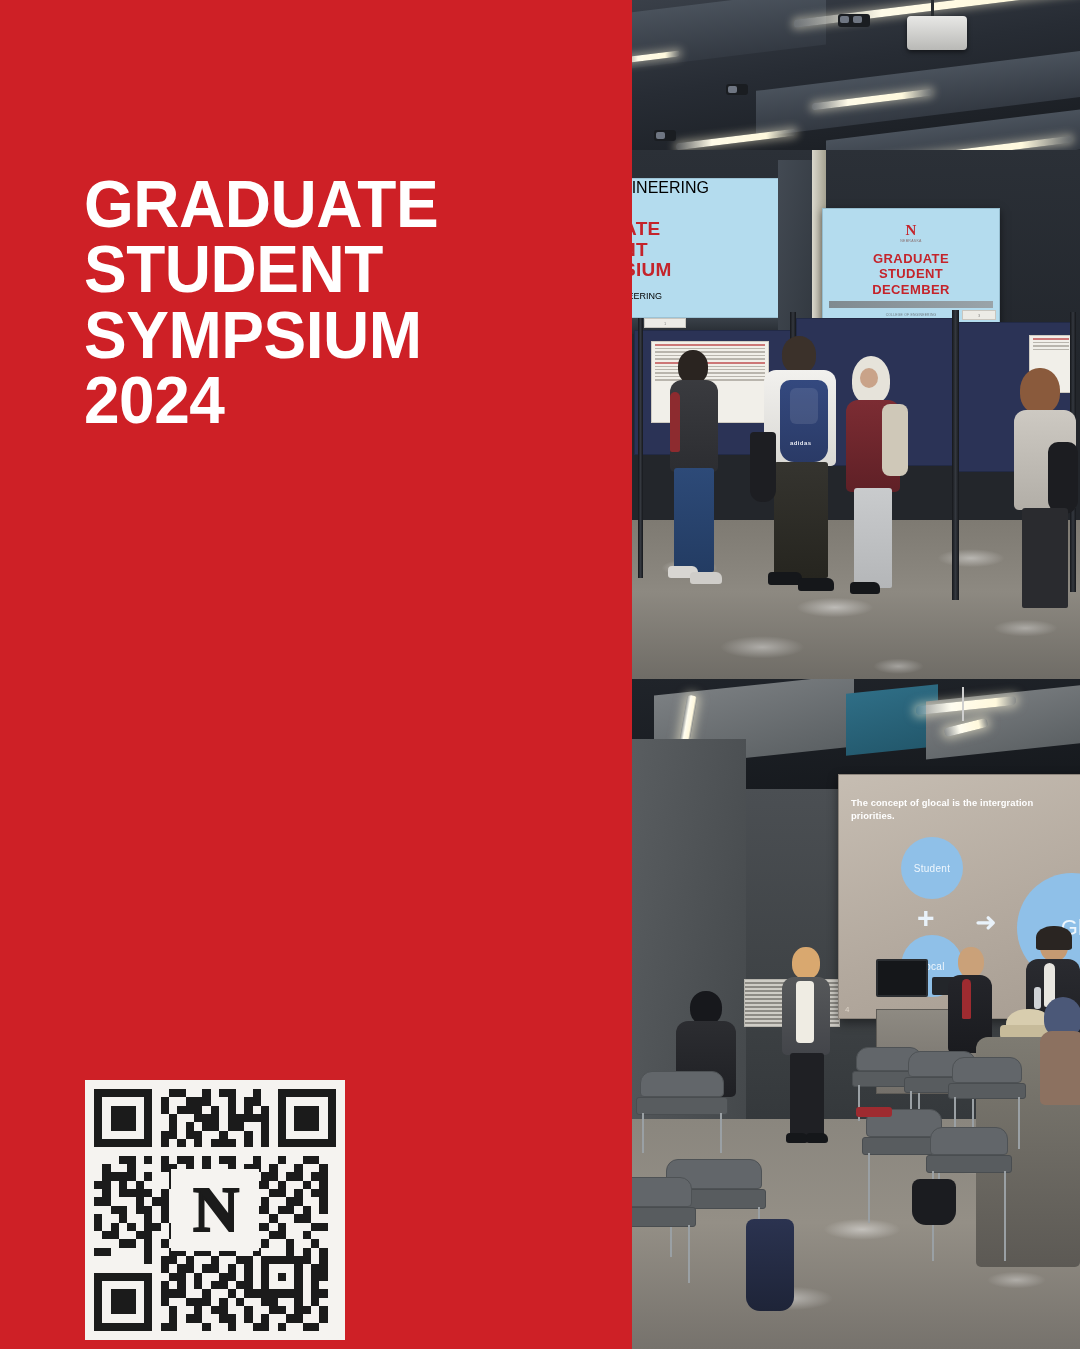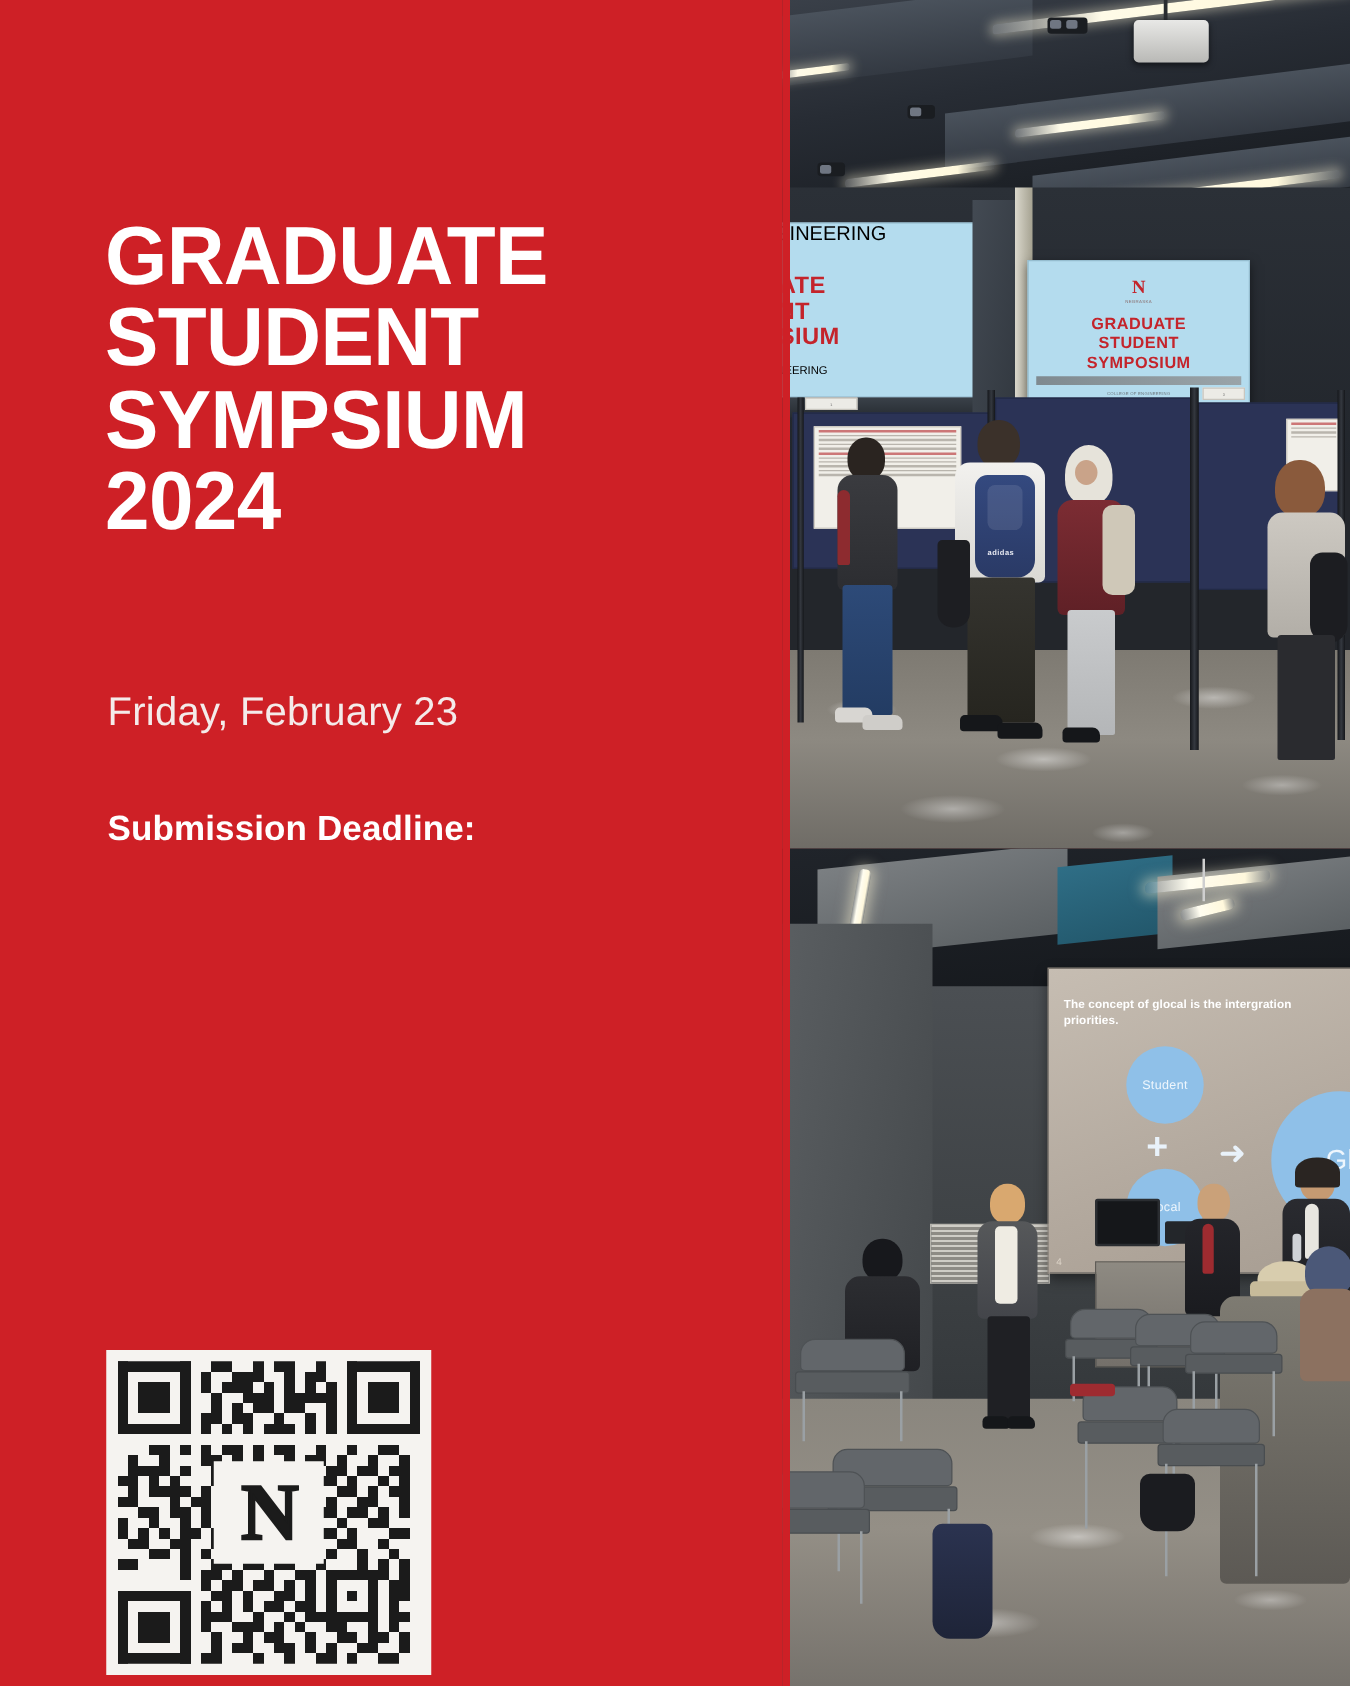--- a/index.html
+++ b/index.html
@@ -409,21 +409,21 @@
       <div class="ph t-screen-frame-l"></div>
 
       <div class="ph t-pillar"></div>
       <div class="ph t-pillar2"></div>
 
       <div class="ph t-screen-right screen">
         <div class="sc-n" style="font-size:15px; margin-top:14px;">N</div>
         <div class="sc-sub" style="margin-top:1px;">NEBRASKA</div>
         <div class="sc-title" style="font-size:13px; margin-top:8px;">GRADUATE</div>
         <div class="sc-title" style="font-size:13px;">STUDENT</div>
-        <div class="sc-title" style="font-size:13px;">SYMPOSIUM</div>
+        <div class="sc-title" style="font-size:13px;">DECEMBER</div>
         <div class="sc-bar"></div>
         <div class="sc-foot">COLLEGE OF ENGINEERING</div>
       </div>
 
       <div class="ph t-floor"></div>
 
       <div class="ph t-board" style="left:8px; top:330px; width:160px; height:125px;">
         <div class="t-board-card" style="left:16px; top:10px; width:118px; height:82px;">
           <div class="lnr"></div>
             <div class="ln"></div>
@@ -624,24 +624,22 @@
   <div class="left-panel">
 
 
     <div class="main-title">
       <span class="tl">GRADUATE</span>
       <span class="tl">STUDENT</span>
       <span class="tl">SYMPSIUM</span>
       <span class="tl">2024</span>
     </div>
 
-    <div class="event-date">Friday, February 23</div>
 
     <div class="deadline-block">
-      <span>Submission Deadline:</span>
     </div>
 
 
     <div class="qr-wrap">
       <div class="qr-canvas">
         <svg viewBox="0 0 29 29" shape-rendering="crispEdges" aria-hidden="true">
           <rect width="29" height="29" fill="#f5f3f0"></rect>
           <g fill="#1b1b1b">
 
             <rect x="0" y="0" width="7" height="1"></rect>

